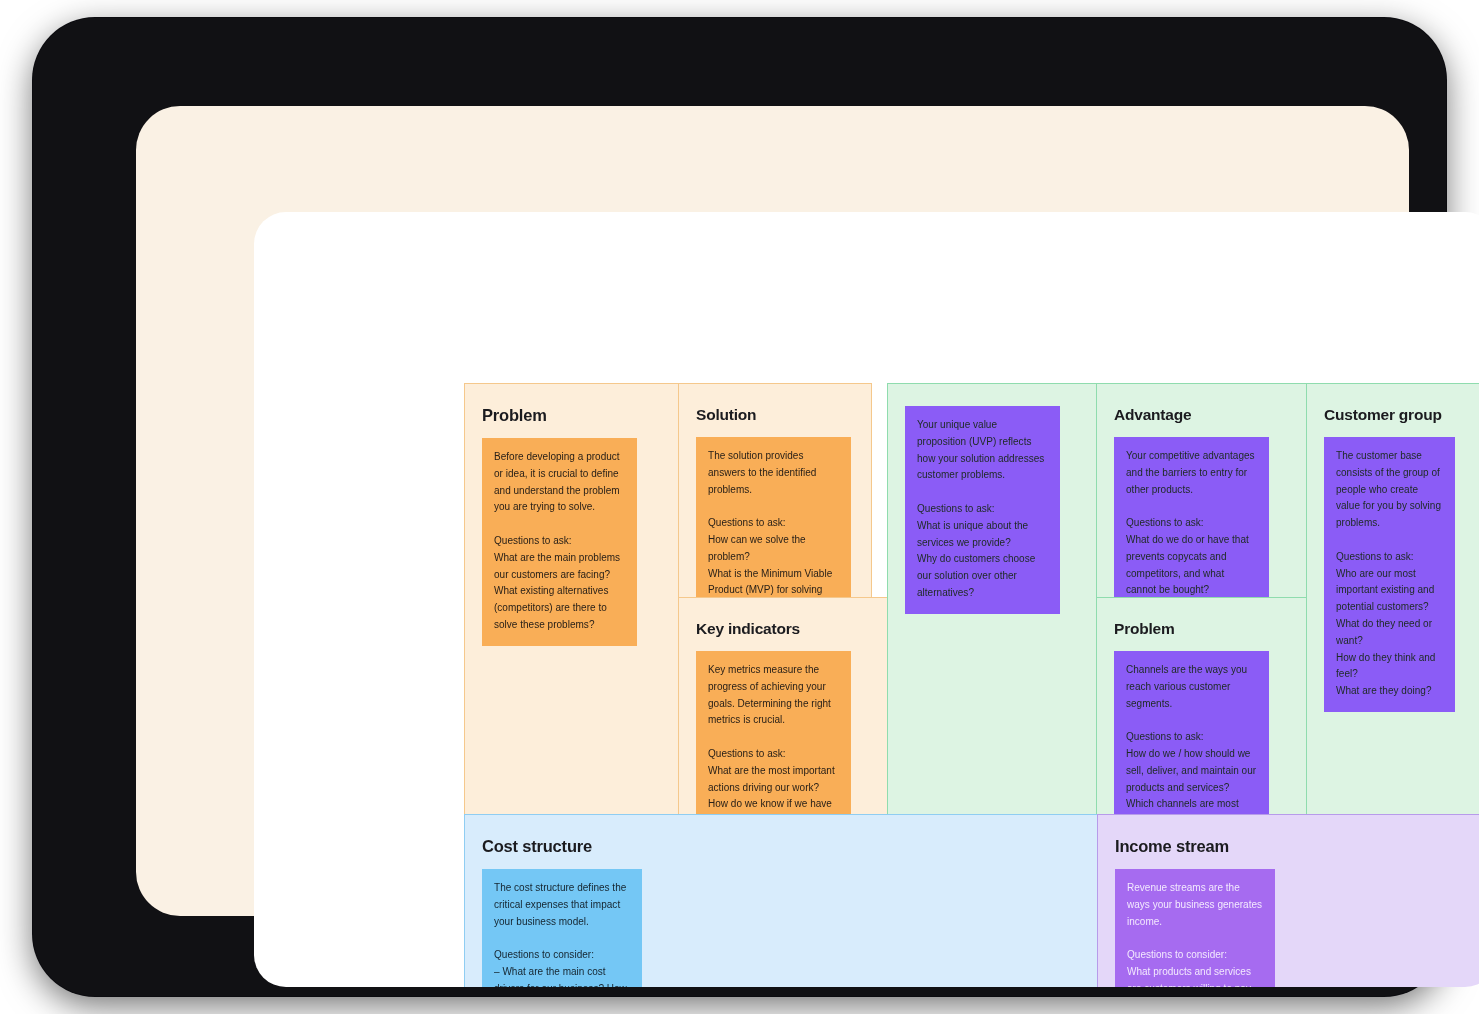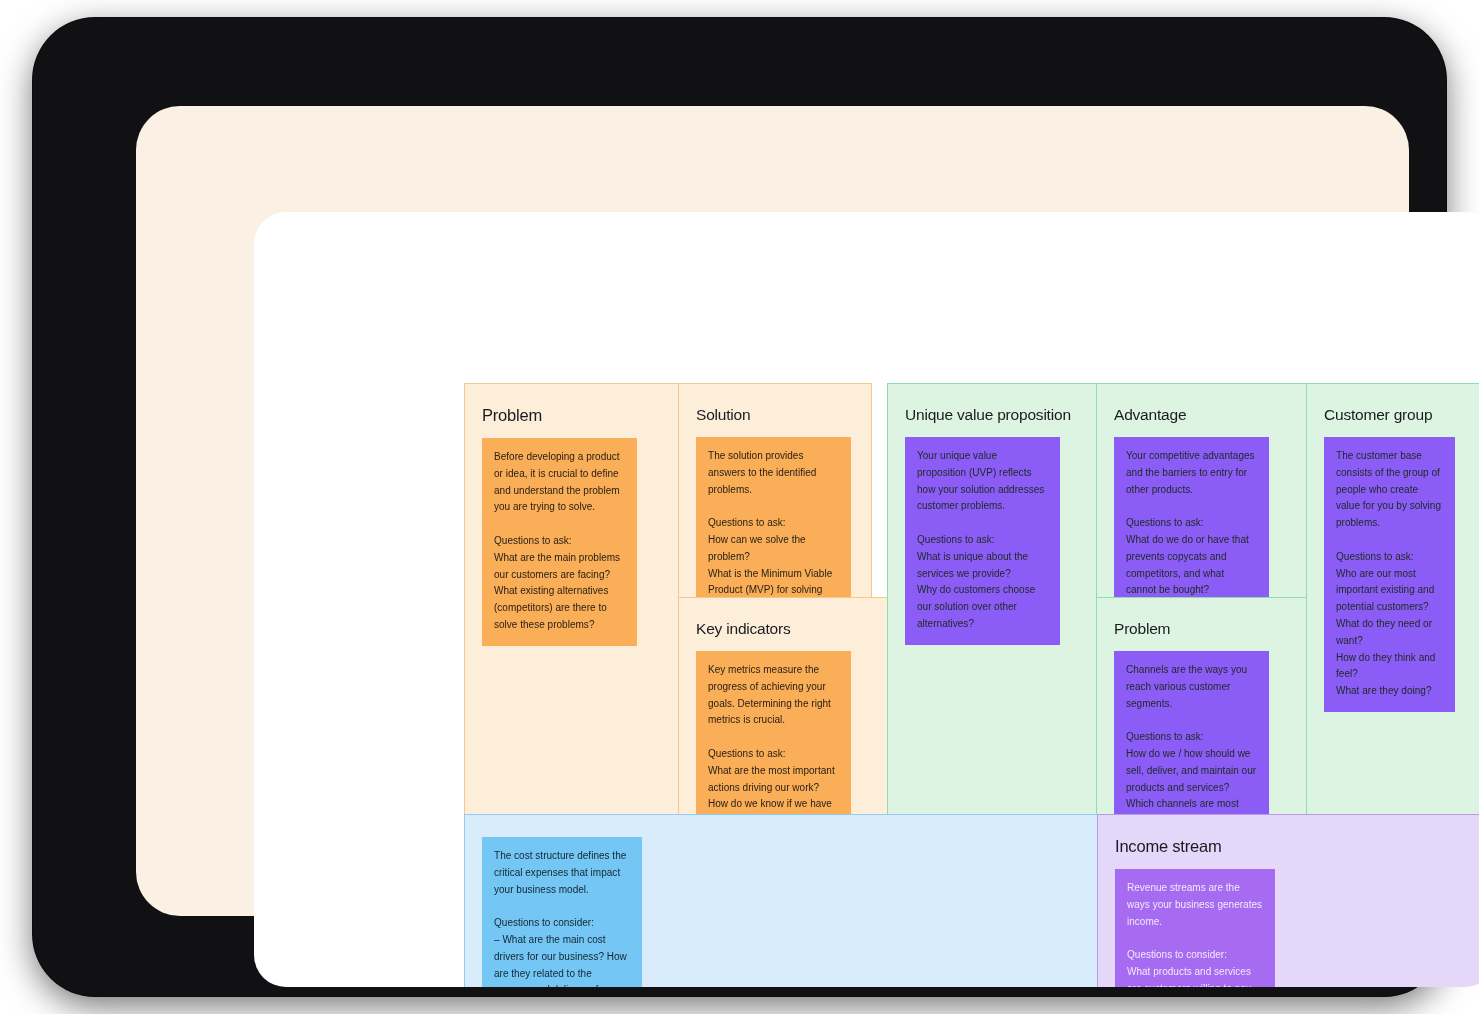--- a/index.html
+++ b/index.html
@@ -53,21 +53,21 @@
     width: 1060px;
     height: 650px;
   }
 
   .panel {
     position: absolute;
     padding: 22px 17px 0 17px;
   }
   .panel-title {
     font-size: 15.5px;
-    font-weight: 400;
+    font-weight: 700;
     color: #1b1b1f;
     letter-spacing: -0.2px;
     margin-bottom: 13px;
   }
   .panel-title.lg { font-size: 16.5px; }
 
   .note {
     width: 155px;
     font-size: 10px;
     line-height: 1.68;
@@ -132,21 +132,20 @@
         <div id="cell-keyind" class="panel bg-orange">
           <div class="panel-title">Key indicators</div>
           <div class="note note-orange">Key metrics measure the progress of achieving your goals. Determining the right metrics is crucial.
 
 Questions to ask:
 What are the most important actions driving our work?
 How do we know if we have succeeded?</div>
         </div>
 
         <div id="cell-uvp" class="panel bg-green">
-          <div class="panel-title">Unique value proposition</div>
           <div class="note note-green">Your unique value proposition (UVP) reflects how your solution addresses customer problems.
 
 Questions to ask:
 What is unique about the services we provide?
 Why do customers choose our solution over other alternatives?</div>
         </div>
 
         <div id="cell-advantage" class="panel bg-green">
           <div class="panel-title">Advantage</div>
           <div class="note note-green">Your competitive advantages and the barriers to entry for other products.
@@ -170,20 +169,21 @@
           <div class="note note-green">The customer base consists of the group of people who create value for you by solving problems.
 
 Questions to ask:
 Who are our most important existing and potential customers?
 What do they need or want?
 How do they think and feel?
 What are they doing?</div>
         </div>
 
         <div id="cell-cost" class="panel bg-blue">
+          <div class="panel-title lg">Cost structure</div>
           <div class="note note-blue">The cost structure defines the critical expenses that impact your business model.
 
 Questions to consider:
 – What are the main cost drivers for our business? How are they related to the revenue and delivery of our unique value proposition?
 – Are the costs fixed or variable?
 – How do costs scale as we grow?</div>
         </div>
 
         <div id="cell-income" class="panel bg-purple">
           <div class="panel-title lg">Income stream</div>

